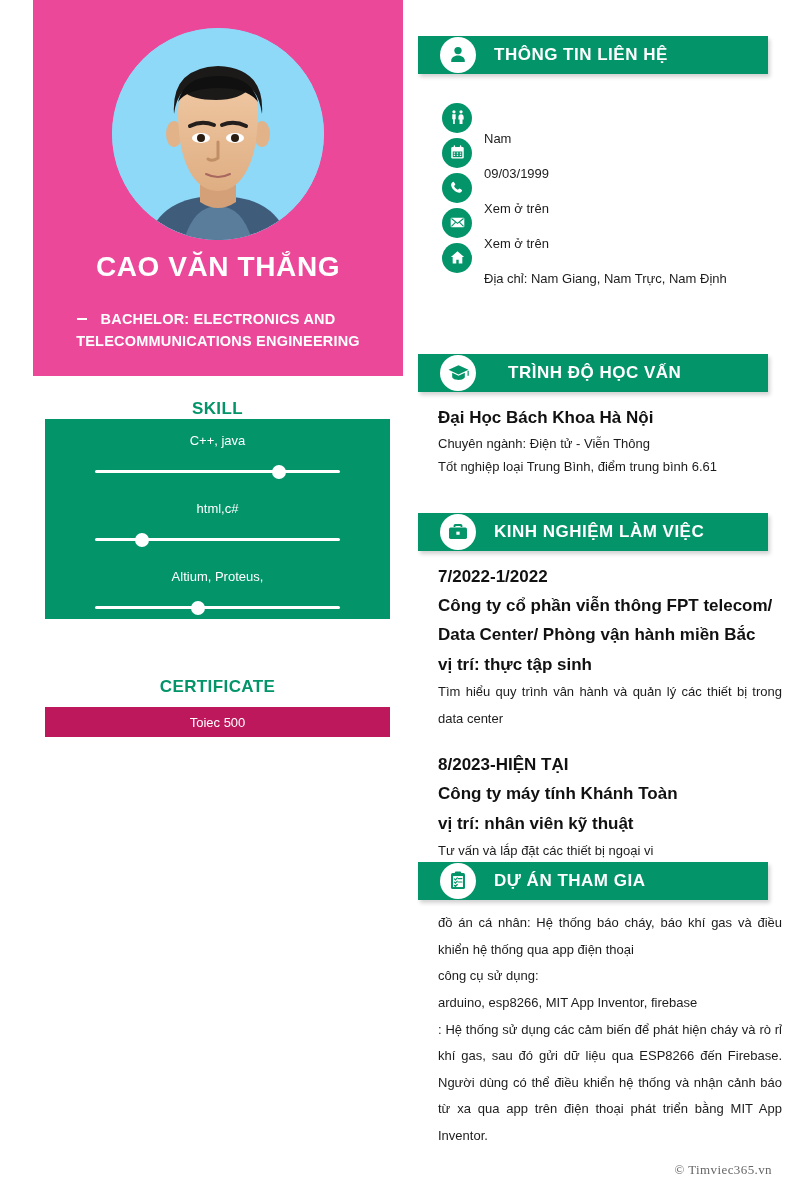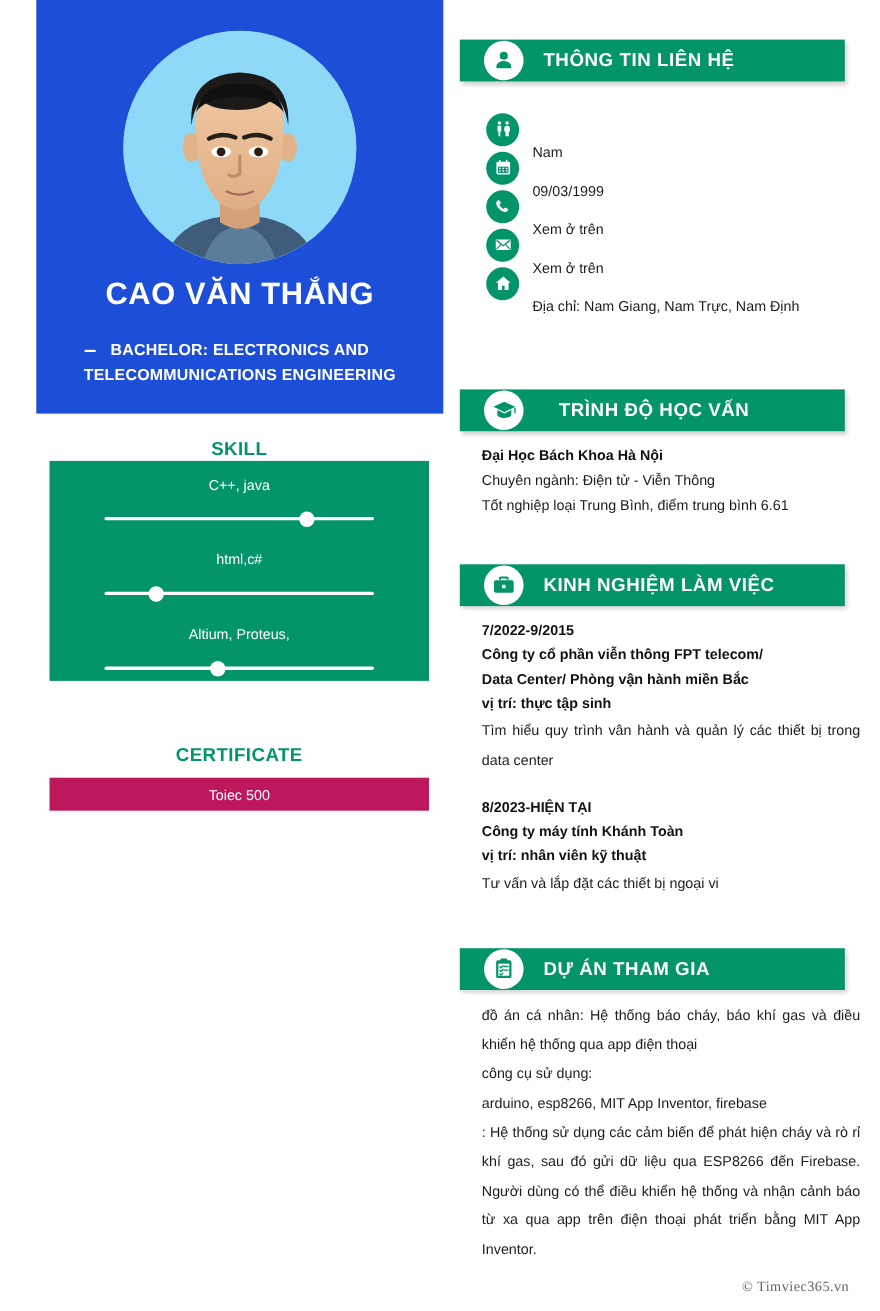--- a/index.html
+++ b/index.html
@@ -26,21 +26,21 @@
     left: 0; top: 0;
     width: 410px;
     height: 1192px;
   }
 
   .profile-panel {
     position: absolute;
     left: 33px; top: 0;
     width: 370px;
     height: 376px;
-    background: #1d4ed8;
+    background: #ec4899;
   }
 
   .photo-wrap {
     position: absolute;
     left: 50%;
     top: 28px;
     transform: translateX(-50%);
     width: 212px;
     height: 212px;
     border-radius: 50%;
@@ -221,21 +221,21 @@
     margin-left: 74px;
     font-size: 13px;
     color: #1c1c1c;
     line-height: 1.3;
     margin-top: 44px;
   }
 
   
   .body-block { position: absolute; left: 28px; width: 344px; }
   .body-block .bold-line {
-    font-size: 13px;
+    font-size: 17px;
     font-weight: bold;
     color: #111111;
     line-height: 1.72;
   }
   .body-block .norm-line {
     font-size: 13px;
     color: #1c1c1c;
     line-height: 1.78;
   }
   .body-block .just-par {
@@ -458,21 +458,21 @@
           <path d="M9 3.4h6c1 0 1.8.8 1.8 1.8v1.4h-2V5.4H9.2v1.2h-2V5.2c0-1 .8-1.8 1.8-1.8z"></path>
           <rect x="2.2" y="7.2" width="19.6" height="12.4" rx="1.8"></rect>
           <rect x="10.2" y="11.6" width="3.6" height="3.4" fill="#ffffff"></rect>
         </svg>
       </span>
       <span class="sec-title">KINH NGHIỆM LÀM VIỆC</span>
     </div>
 
     <div class="body-block" id="exp-body">
       <div>
-        <div class="bold-line">7/2022-9/2015</div>
+        <div class="bold-line">7/2022-1/2022</div>
         <div class="bold-line">Công ty cổ phần viễn thông FPT telecom/</div>
         <div class="bold-line">Data Center/ Phòng vận hành miền Bắc</div>
         <div class="bold-line">vị trí:  thực tập sinh</div>
         <div class="just-par">Tìm hiểu quy trình vân hành và quản lý các thiết bị trong data center</div>
       </div>
       <div class="gap-blk"></div>
       <div>
         <div class="bold-line">8/2023-HIỆN TẠI</div>
         <div class="bold-line">Công ty máy tính Khánh Toàn</div>
         <div class="bold-line">vị trí: nhân viên kỹ thuật</div>

